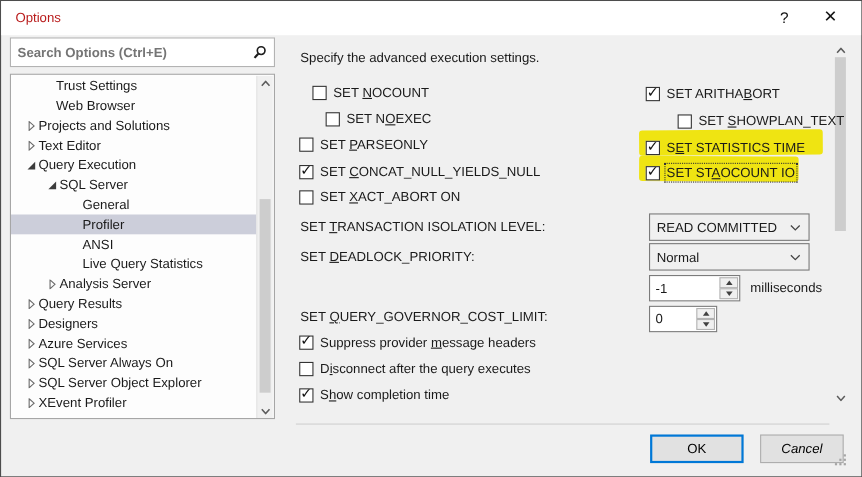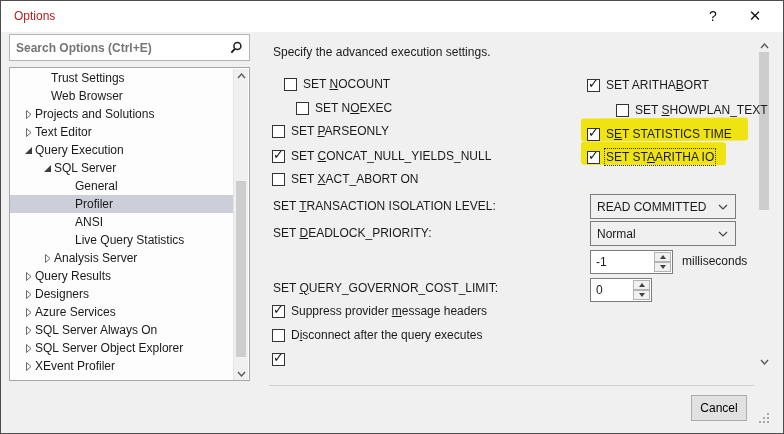--- a/index.html
+++ b/index.html
@@ -60,21 +60,21 @@
        border:1px solid #b3b3b3; display:flex; align-items:center; justify-content:center;}
   .spb.up{top:0;} .spb.dn{top:10px;}
   .tri-up{width:0;height:0;border-left:3px solid transparent;border-right:3px solid transparent;border-bottom:4px solid #404040;}
   .tri-dn{width:0;height:0;border-left:3px solid transparent;border-right:3px solid transparent;border-top:4px solid #404040;}
   .unit{position:absolute; left:681px; top:253px;}
   .sep{position:absolute; left:268px; top:384px; width:485px; height:1px; background:#d0d0d0;}
   
   .btn{position:absolute; top:394px; height:26px; background:#e1e1e1; text-align:center;
        font-size:12px; color:#000; line-height:22px;}
   .ok{left:590px; width:85px; border:2px solid var(--accent);}
-  .cancel{left:690px; width:56px; border:1px solid #adadad; line-height:24px;}
+  .cancel{left:690px; width:76px; border:1px solid #adadad; line-height:24px;font-style:italic;}
   .grip{position:absolute; left:758px; top:412px; width:10px; height:10px;}
   .grip i{position:absolute; width:2px; height:2px; background:#a5a5a5;}
 </style>
 </head>
 <body>
 
 <div class="dialog">
 
   <div class="titlebar">
     <span class="title">Options</span>
@@ -265,21 +265,21 @@
   <div class="chkrow" style="left:586px; top:125px;">
     <span class="cb">
         <span>✓</span>
       </span>
     <span class="lbl"><span>S</span><span class="k">E</span><span>T STATISTICS TIME</span></span>
   </div>
   <div class="chkrow" style="left:586px; top:148px;">
     <span class="cb">
         <span>✓</span>
       </span>
-    <span class="lbl focusrect"><span>SET ST</span><span class="k">A</span><span>ARITHA IO</span></span>
+    <span class="lbl focusrect"><span>SET ST</span><span class="k">A</span><span>OCOUNT IO</span></span>
   </div>
 
   <div class="flabel" style="top:198px;"><span>SET </span><span class="k">T</span><span>RANSACTION ISOLATION LEVEL:</span></div>
   <div class="combo" style="top:193px;">
     <span>READ COMMITTED</span>
     <svg width="10" height="6">
         <path d="M1 1 L5 5 L9 1" fill="none" stroke="#444" stroke-width="1.2"></path>
       </svg>
   </div>
 
@@ -326,38 +326,40 @@
   <div class="chkrow" style="left:271px; top:326px;">
     <span class="cb">
         <span></span>
       </span>
     <span class="lbl"><span>D</span><span class="k">i</span><span>sconnect after the query executes</span></span>
   </div>
   <div class="chkrow" style="left:271px; top:350px;">
     <span class="cb">
         <span>✓</span>
       </span>
+    <span class="lbl"><span>S</span><span class="k">h</span><span>ow completion time</span></span>
   </div>
 
   <div class="sbar panelbar">
     <div class="sbtn up">
         <svg width="9" height="6">
           <path d="M1 5 L4.5 1 L8 5" fill="none" stroke="#5c5c5c" stroke-width="1.4"></path>
         </svg>
       </div>
     <div class="sthumb"></div>
     <div class="sbtn down">
         <svg width="9" height="6">
           <path d="M1 1 L4.5 5 L8 1" fill="none" stroke="#5c5c5c" stroke-width="1.4"></path>
         </svg>
       </div>
   </div>
 
   <div class="sep"></div>
 
+  <div class="btn ok">OK</div>
   <div class="btn cancel">Cancel</div>
 
   <div class="grip">
     <i style="left:8px; top:0;"></i>
     <i style="left:4px; top:4px;"></i>
       <i style="left:8px; top:4px;"></i>
     <i style="left:0; top:8px;"></i>
       <i style="left:4px; top:8px;"></i>
       <i style="left:8px; top:8px;"></i>
   </div>

